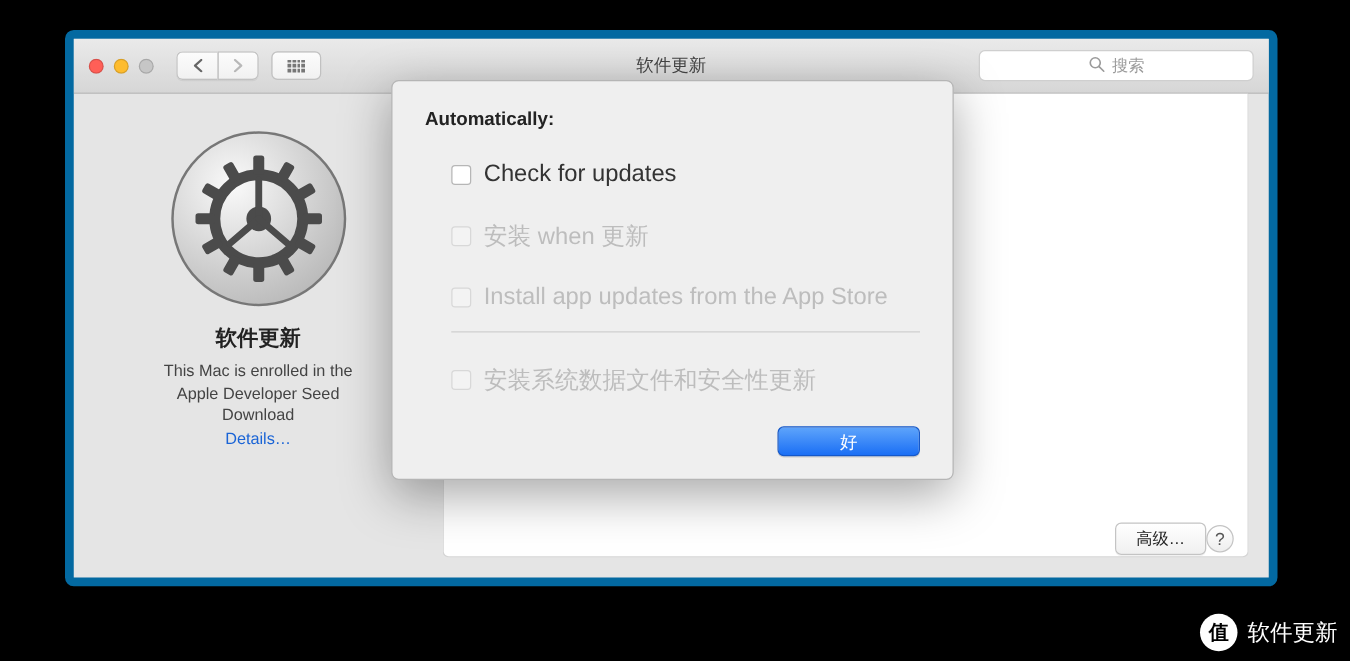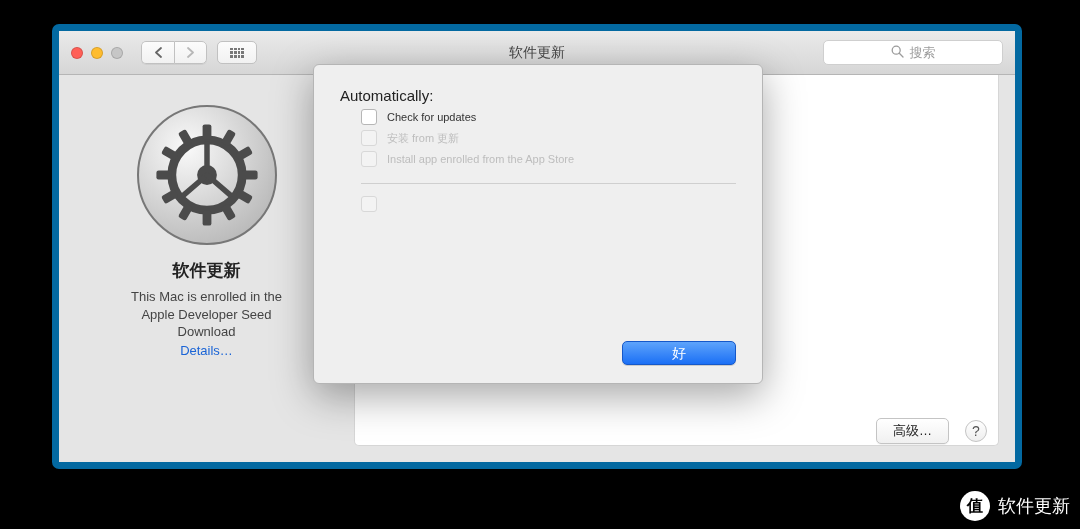--- a/index.html
+++ b/index.html
@@ -62,21 +62,21 @@
       display: grid; grid-template-columns: repeat(4,1fr); grid-template-rows: repeat(3,1fr);
       gap: 1px;
     }
     .grid-icon span { background: #777; }
     .window-title {
       position: absolute; left: 0; right: 0; text-align: center;
       font-size: 14px; color: #444; pointer-events: none;
     }
     .searchbox {
       position: absolute; right: 12px; top: 9px;
-      width: 180px; height: 25px;
+      width: 220px; height: 25px;
       background: #fff; border: 1px solid #cfcfcf; border-radius: 5px;
       display: flex; align-items: center; justify-content: center;
       color: #9b9b9b; font-size: 13px;
     }
     .search-icon { margin-right: 6px; font-size: 13px; }
     .content { position: relative; height: calc(100% - 44px); }
     .inset-panel {
       position: absolute;
       left: 295px; right: 16px; top: 0; bottom: 16px;
       background: #fff;
@@ -93,21 +93,21 @@
       background: radial-gradient(circle at 35% 30%, #fafafa, #c9c9c9 60%, #aaa);
       border: 2px solid #777;
       display: flex; align-items: center; justify-content: center;
       position: relative;
     }
     .pane-title { font-size: 17px; font-weight: 600; margin-top: 14px; color: #222;}
     .enroll-text { font-size: 13px; color: #444; margin-top: 6px; line-height: 1.35; padding: 0 48px;}
     .details-link { color: #1a64d6; font-size: 13px; margin-top: 2px; display: inline-block;}
     .footer-buttons {
       position: absolute; right: 28px; bottom: 18px;
-      display: flex; align-items: center; gap: 16px;
+      display: flex; align-items: center; 
     }
     .macbtn {
       background: linear-gradient(#fff,#f0f0f0);
       border: 1px solid #c4c4c4; border-radius: 5px;
       padding: 3px 16px; font-size: 13px; color: #222;
       box-shadow: 0 1px 0 rgba(0,0,0,0.05);
     }
     .help-btn {
       width: 22px; height: 22px; border-radius: 50%;
       background: linear-gradient(#fff,#eee);
@@ -120,22 +120,22 @@
     .popover {
       position: absolute;
       left: 313px; top: 64px;
       width: 450px; height: 320px;
       background: #efefef;
       border: 1px solid #b5b5b5;
       border-radius: 6px;
       box-shadow: 0 12px 40px rgba(0,0,0,0.35);
       padding: 22px 26px 16px 26px;
     }
-    .auto-title { font-size: 15px; font-weight: 400; color: #222; }
-    .cb-row { display: flex; align-items: center; margin-top: 5px; font-size: 11px; }
+    .auto-title { font-size: 15px; font-weight: 700; color: #222; }
+    .cb-row { display: flex; align-items: center; margin-top: 25px; font-size: 19px; }
     .cb {
       width: 16px; height: 16px; border-radius: 3px;
       background: #fff; border: 1px solid #b6b6b6;
       margin-right: 10px; flex-shrink: 0;
     }
     .cb.disabled { background: #f3f3f3; border-color: #d8d8d8; }
     .cb-row.disabled { color: #bdbdbd; }
     .indented { padding-left: 21px; }
     .divider { border: none; border-top: 1px solid #cfcfcf; margin: 16px 0 12px 21px; }
     .ok-btn {
@@ -256,31 +256,32 @@
 
 <div class="popover">
   <div class="auto-title">Automatically:</div>
 
   <div class="cb-row indented">
     <div class="cb"></div>
     <span>Check for updates</span>
   </div>
   <div class="cb-row indented disabled">
     <div class="cb disabled"></div>
-    <span>安装 from 更新</span>
+    <span>安装 when 更新</span>
   </div>
   <div class="cb-row indented disabled">
     <div class="cb disabled"></div>
-    <span>Install app enrolled from the App Store</span>
+    <span>Install app updates from the App Store</span>
   </div>
 
   <hr class="divider">
 
   <div class="cb-row indented disabled">
     <div class="cb disabled"></div>
+    <span>安装系统数据文件和安全性更新</span>
   </div>
 
   <div class="ok-btn">好</div>
 </div>
 
 <div class="watermark">
   <div class="circ">值</div>
   <span>软件更新</span>
 </div>
 

